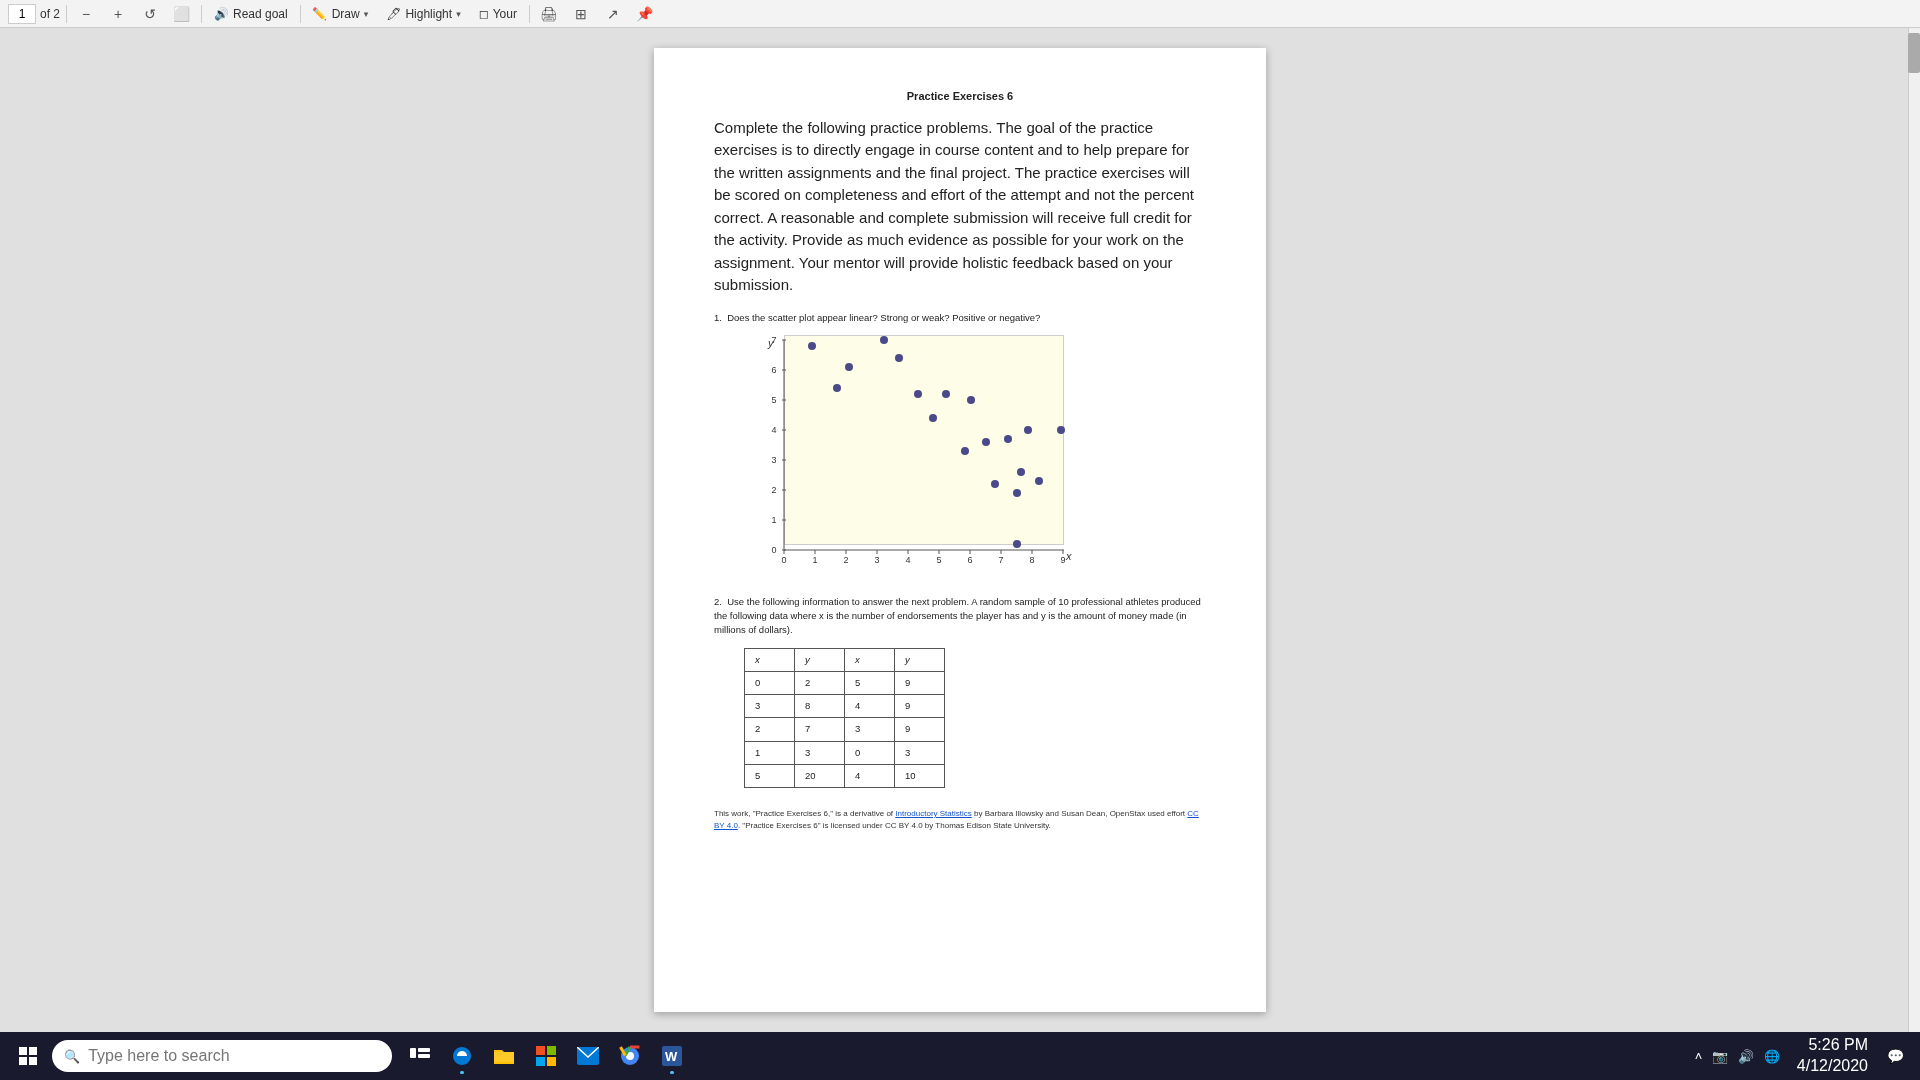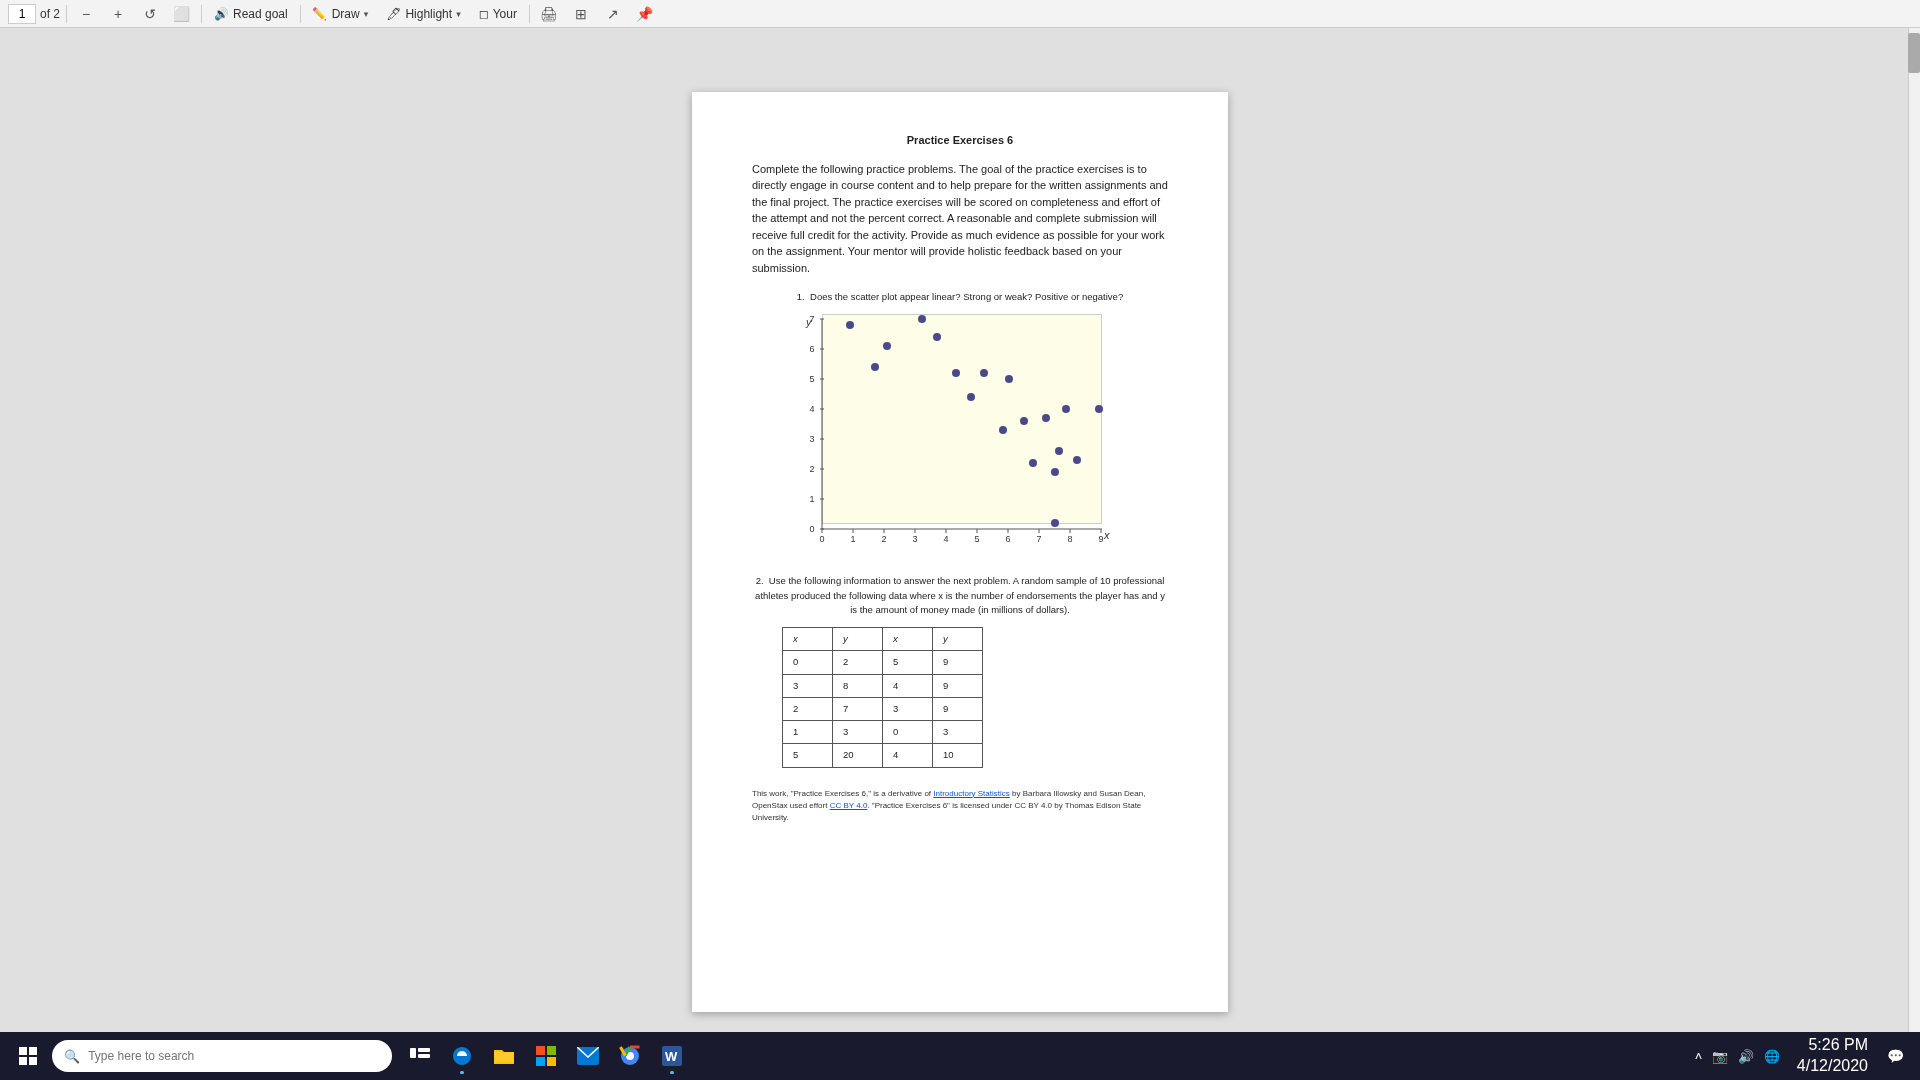--- a/index.html
+++ b/index.html
@@ -66,29 +66,28 @@
       overflow: auto;
       background: #e0e0e0;
       display: flex;
       justify-content: center;
       padding: 20px 0;
       position: relative;
     }
 
     
     .pdf-page {
-      width: 536px;
+      width: 612px;
       background: white;
       padding: 40px 60px;
       font-size: 10px;
       color: #222;
       line-height: 1.5;
       box-shadow: 0 2px 8px rgba(0,0,0,0.3);
       position: relative;
-      margin-top: 44px;
     }
 
     
     .scrollbar-track {
       position: absolute;
       right: 0;
       top: 0;
       width: 12px;
       height: 100%;
       background: #f0f0f0;
@@ -104,31 +103,30 @@
       border-radius: 2px;
     }
 
     .page-title {
       text-align: center;
       font-weight: bold;
       font-size: 11px;
       margin-bottom: 12px;
     }
     .intro-text {
-      font-size: 11px;
+      font-size: 15px;
       margin-bottom: 14px;
       line-height: 1.5;
     }
     .question {
       margin-bottom: 20px;
     }
     .question-label {
       font-size: 9.5px;
       margin-bottom: 8px;
-      text-align: center;
     }
 
     
     .scatter-container {
       margin-left: 40px;
       margin-top: 10px;
     }
     .scatter-chart {
       position: relative;
       width: 320px;
@@ -207,21 +205,21 @@
       border-radius: 16px;
       height: 32px;
       padding: 0 12px;
       gap: 8px;
       width: 340px;
     }
     .taskbar-search-icon { color: #555; font-size: 13px; }
     .taskbar-search input {
       border: none;
       outline: none;
-      font-size: 12px;
+      font-size: 16px;
       color: #0f172a;
       width: 260px;
       background: transparent;
     }
     .taskbar-apps {
       display: flex;
       align-items: center;
       gap: 2px;
       margin-left: 4px;
     }

